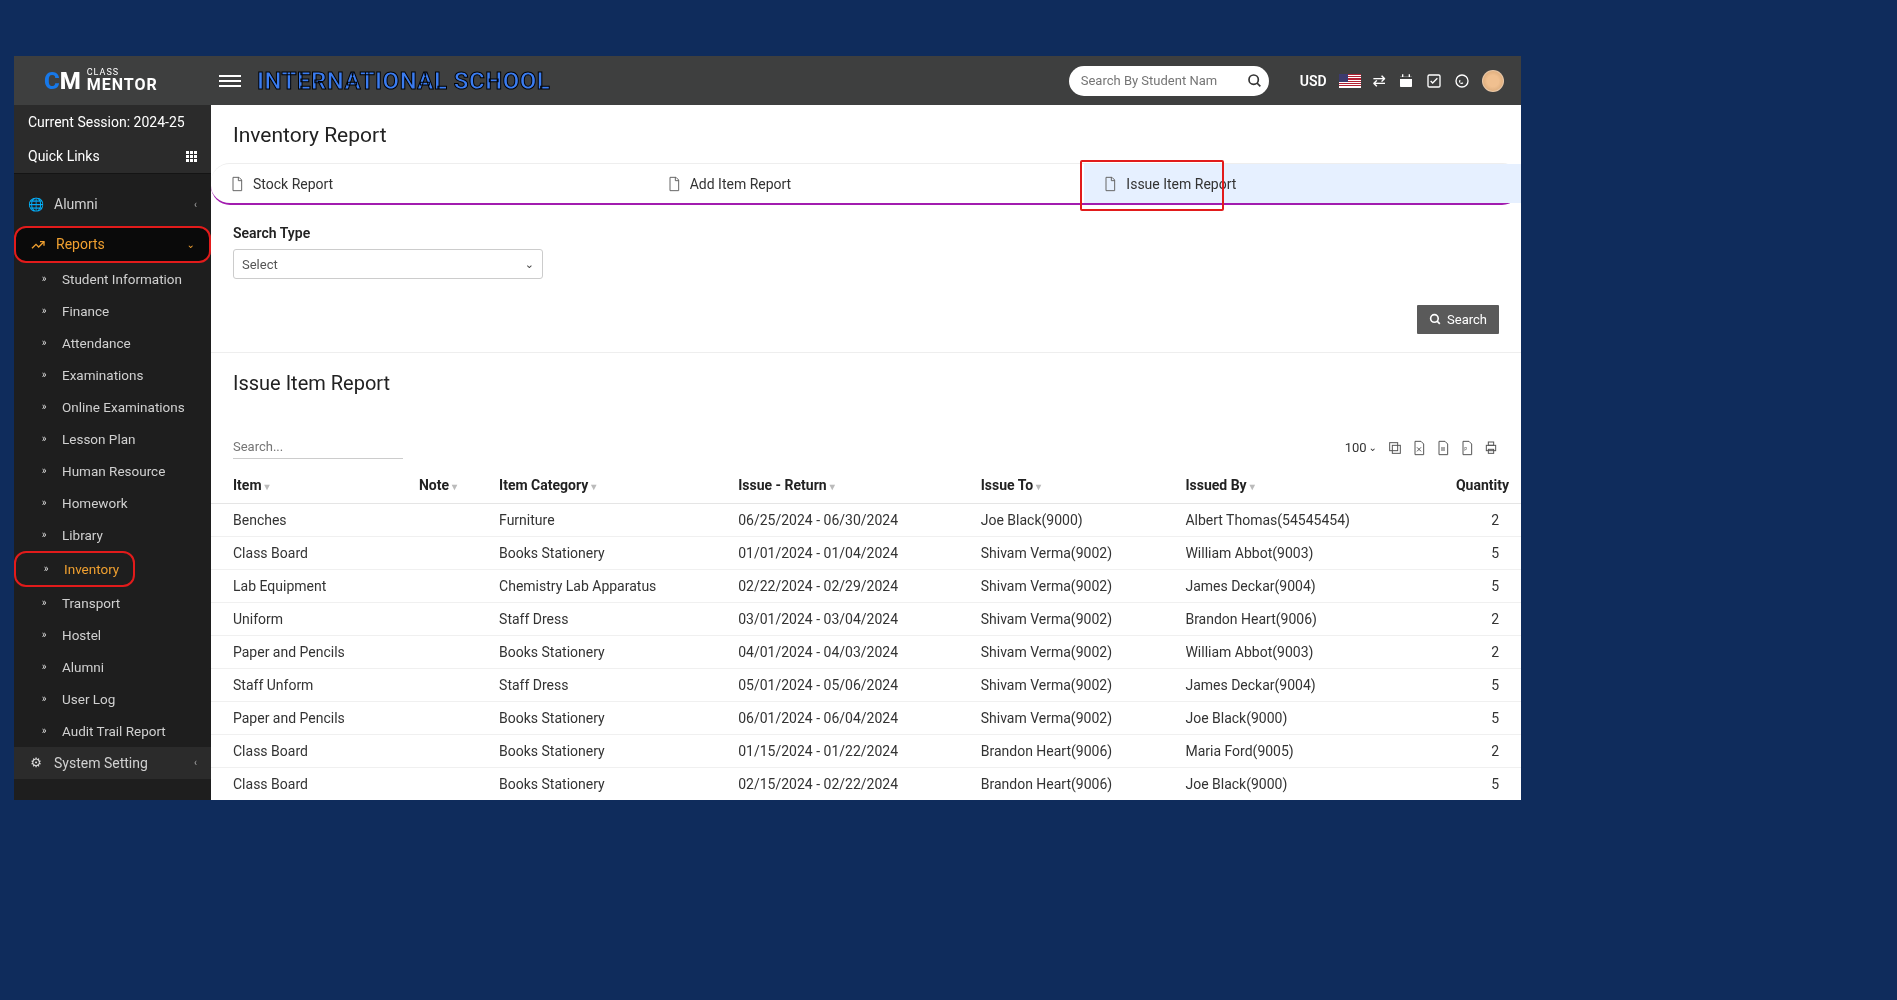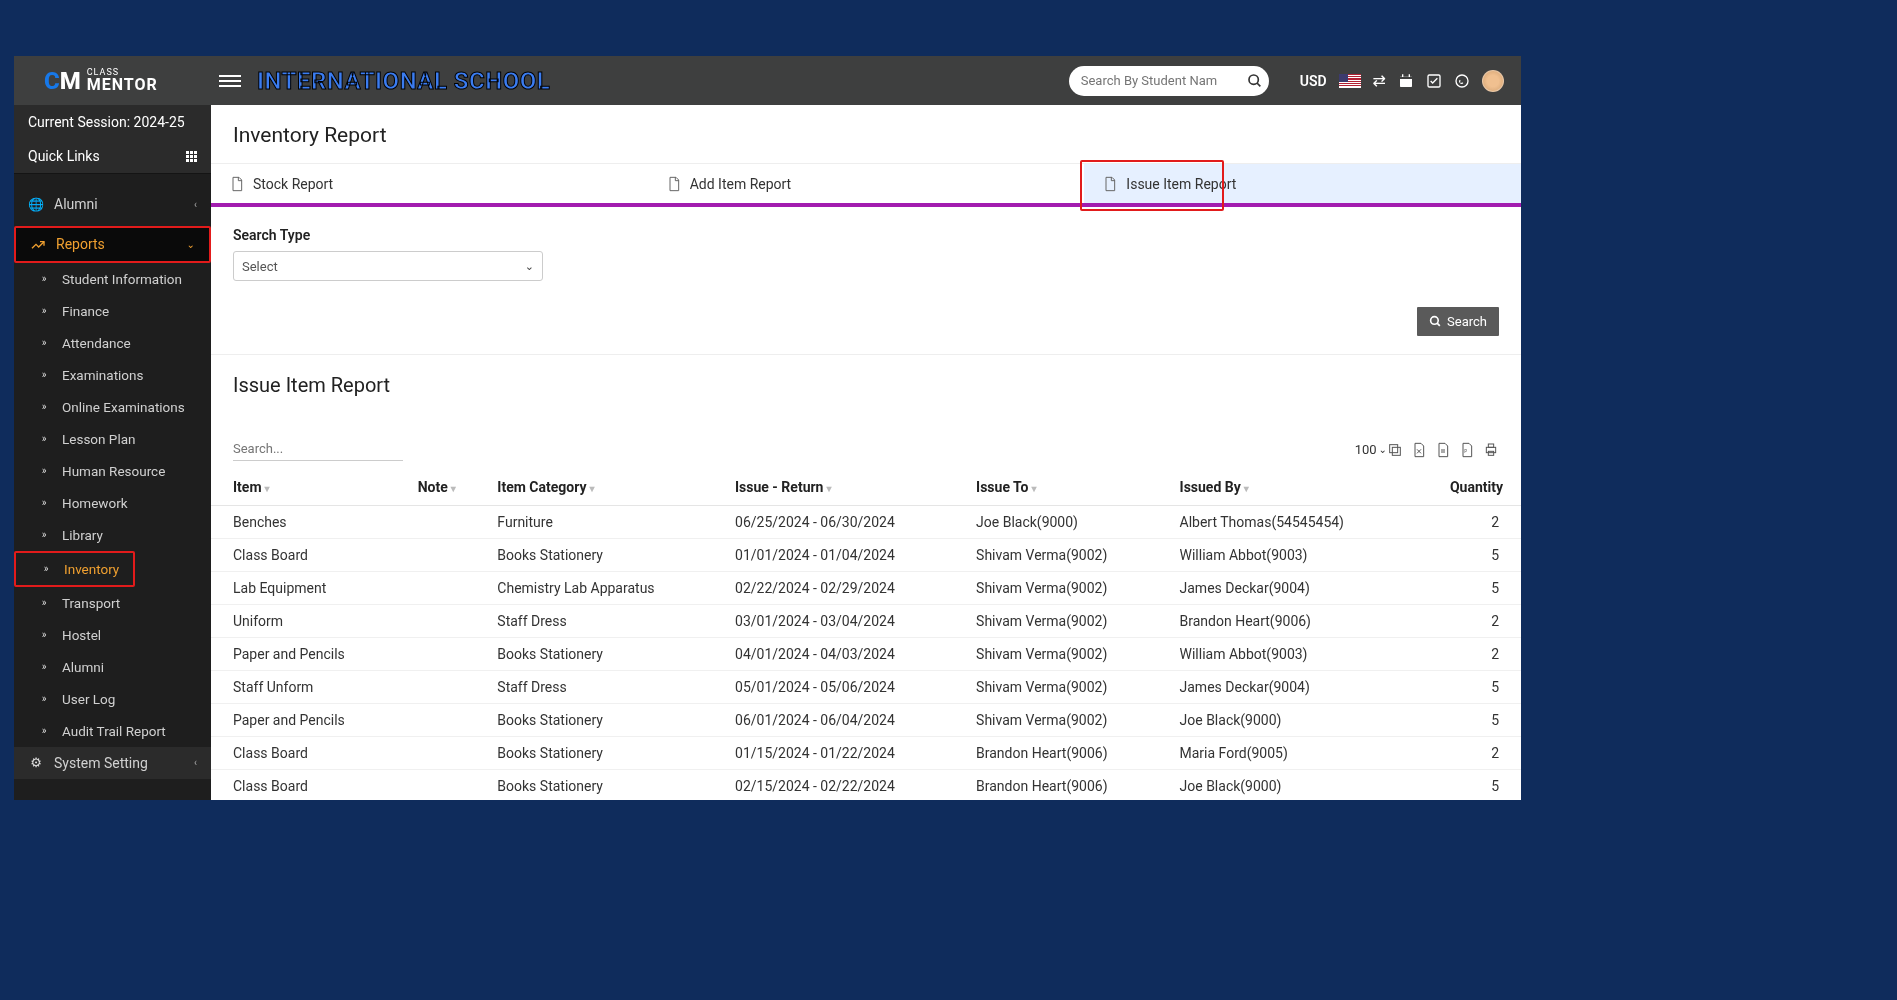--- a/index.html
+++ b/index.html
@@ -32,55 +32,55 @@
 .sidebar { position:absolute; top:49px; left:0; width:197px; bottom:0; background:#1e1e1e; color:#d0d0d0; font-size:14px; overflow:hidden; }
 .session-row { background:#2b2b2b; padding:9px 14px; font-size:14px; color:#fff; }
 .quicklinks-row { background:#2b2b2b; padding:9px 14px; font-size:14px; color:#fff; display:flex; justify-content:space-between; align-items:center; border-bottom:1px solid #141414; }
 .grid-icon { display:inline-grid; grid-template-columns:repeat(3,3px); grid-gap:1px; }
 .grid-icon span { width:3px; height:3px; background:#fff; }
 .side-item { display:flex; align-items:center; padding:8px 14px; cursor:pointer; gap:10px; position:relative; }
 .side-item .micon { width:16px; text-align:center; color:#ddd; font-size:13px; }
 .side-item .caret { margin-left:auto; font-size:10px; color:#aaa; }
 .side-item.l2 { padding-left:22px; font-size:13.5px; }
 .side-item.l2 .micon { font-size:10px; }
-.hl-red { border:2px solid #e21b1b; border-radius:2px; }
+.hl-red { border:2px solid #e21b1b; border-radius:12px; }
 .reports-active { color:#f0a030; background:#0a0a0a; }
 .reports-active .micon, .reports-active .caret { color:#f0a030; }
 .inv-active { color:#f0a030; }
 
 
 .content { position:absolute; top:49px; left:197px; right:0; bottom:0; background:#f1f1f1; overflow:hidden; }
 .content-inner { background:#fff; margin:0; height:100%; }
 .page-title { font-size:21px; color:#222; padding:18px 22px 16px; }
-.tab-row { display:flex; border-top:1px solid #eee; border-bottom:4px solid #a21caf; }
+.tab-row { display:flex; border-top:1px solid #eee; border-bottom:2px solid #a21caf;border-radius:19px; }
 .tab { flex:1; padding:11px 18px; font-size:14px; color:#333; cursor:pointer; display:flex; align-items:center; gap:8px; }
 .tab.active { background:#e6f0ff; }
 .tab .ticon { color:#666; }
 .hl-red-tab { position:relative; }
 .hl-red-tab::before { content:""; position:absolute; left:-4px; top:-4px; width:140px; height:calc(100% + 8px); border:2.5px solid #e21b1b; border-radius:2px; pointer-events:none; }
 
 .search-section { padding:20px 22px 10px; }
 .field-label { font-size:14px; font-weight:600; color:#222; margin-bottom:8px; }
 .select-box { width:310px; height:30px; border:1px solid #ccc; border-radius:3px; padding:0 8px; font-size:13px; color:#555; display:flex; align-items:center; justify-content:space-between; background:#fff; }
 .select-box .chev { font-size:11px; color:#444; }
 .search-btn-row { display:flex; justify-content:flex-end; padding:16px 22px 18px; border-bottom:1px solid #eee; }
 .btn-search { background:#5a5a5a; color:#fff; border:none; border-radius:1px; padding:7px 12px; font-size:13px; cursor:pointer; display:flex; align-items:center; gap:5px; }
 
 .report-title { font-size:20px; color:#222; padding:18px 22px 12px; }
 .table-controls { display:flex; align-items:center; padding:0 22px 8px;margin-top:28px; }
 .tbl-search { border:none; border-bottom:1px solid #ccc; font-size:13px; color:#666; padding:4px 0; width:170px; outline:none; background:transparent; }
-.tbl-right { margin-left:auto; display:flex; align-items:center; gap:0; }
+.tbl-right { margin-left:auto; display:flex; align-items:center; gap:10px; }
 .page-size { font-size:13px; color:#333; display:flex; align-items:center; gap:2px; }
 .export-icons { display:flex; gap:8px; color:#555; font-size:15px; }
 .export-icons span { cursor:pointer; }
 
 .data-table { width:100%; border-collapse:collapse; font-size:14px; color:#333; }
 .data-table thead th { text-align:left; padding:10px 22px 10px 0; font-weight:700; color:#222; border-bottom:1px solid #e5e5e5; white-space:nowrap; }
 .data-table thead th:first-child { padding-left:22px; }
-.data-table thead th:last-child { text-align:right; padding-right:18px; }
+.data-table thead th:last-child { text-align:right; padding-right:12px; }
 .data-table thead th .sort { color:#bbb; font-size:10px; margin-left:3px; }
 .data-table tbody td { padding:8px 22px 8px 0; border-bottom:1px solid #f0f0f0; }
 .data-table tbody td:first-child { padding-left:22px; }
 .data-table tbody td:last-child { text-align:right; padding-right:22px; }
 
 svg.icon { width:16px; height:16px; display:inline-block; vertical-align:middle; }
 </style>
 </head>
 <body>
 

